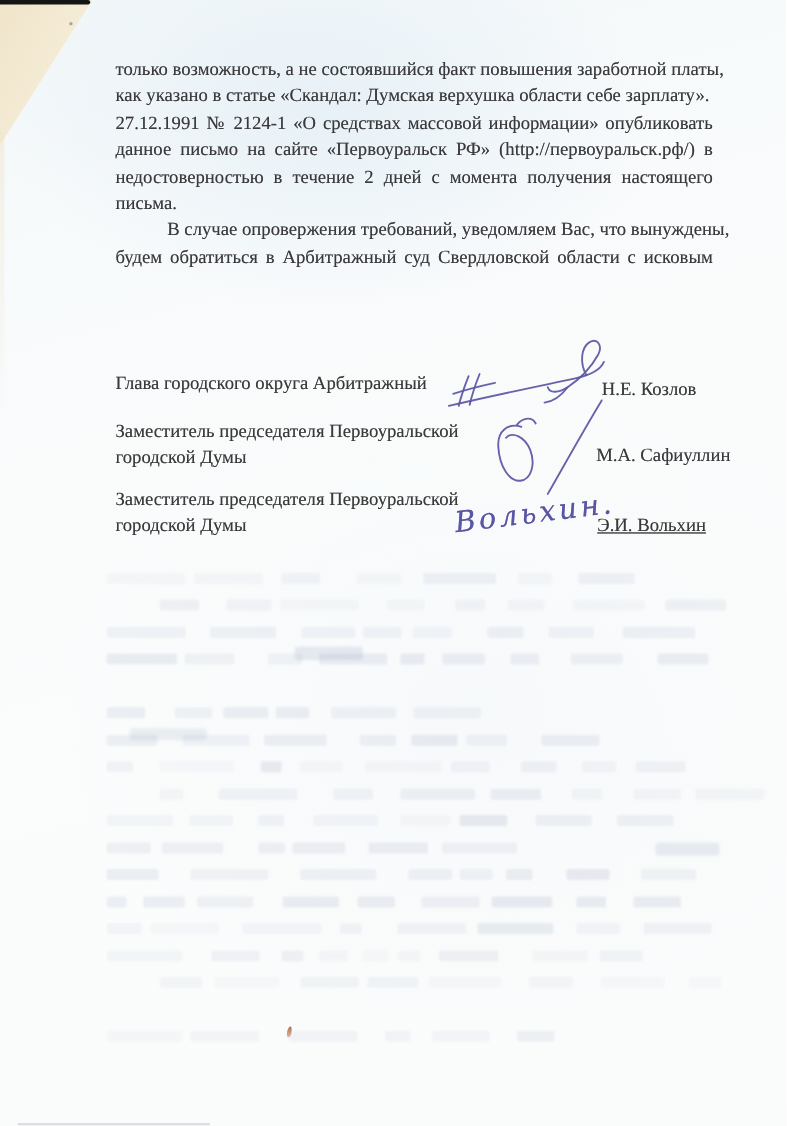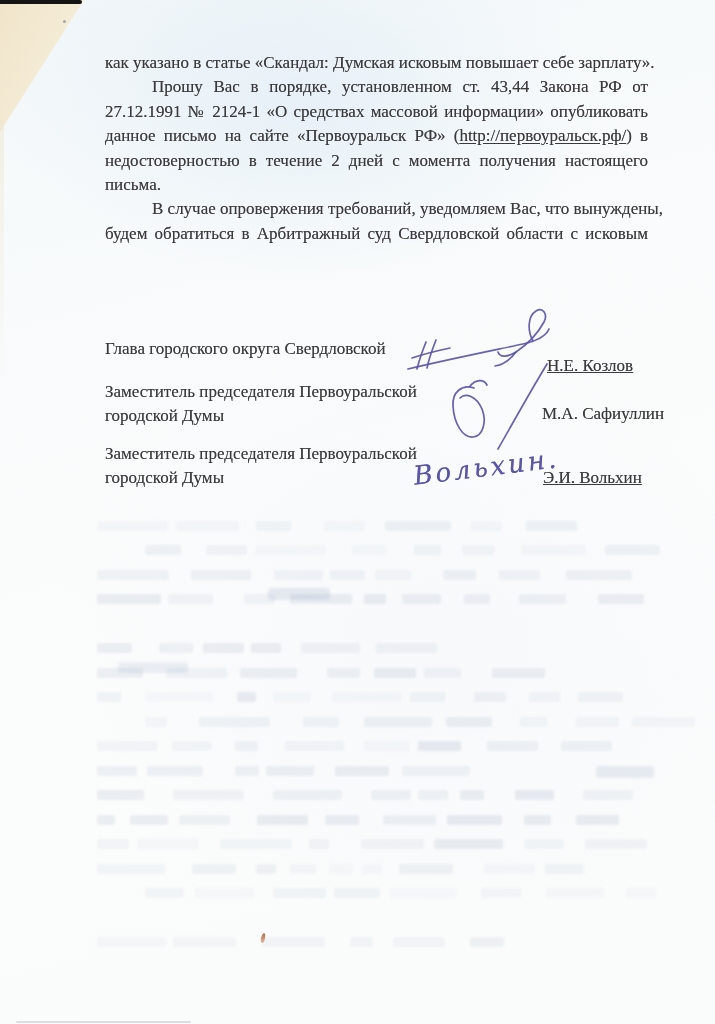--- a/index.html
+++ b/index.html
@@ -34,21 +34,21 @@
     position:absolute;left:105px;top:51px;width:543px;
     font-size:17px;line-height:24.4px;
     text-shadow:0 0 0.3px rgba(58,57,59,.55);
   }
   .doc-line{
     height:24.4px;white-space:nowrap;
     text-align:justify;text-align-last:justify;
   }
   .doc-line.last{text-align:left;text-align-last:left;}
   .doc-line.indent{padding-left:47px;}
-  .doc-link{text-decoration:underline;text-underline-offset:2px;}
+  .doc-link{text-underline-offset:2px;}
   .sig-title{position:absolute;left:105px;font-size:17px;line-height:23.5px;white-space:nowrap;text-shadow:0 0 0.3px rgba(58,57,59,.55);}
   .sig-name{position:absolute;font-size:17px;white-space:nowrap;text-shadow:0 0 0.3px rgba(58,57,59,.55);}
   .sig-svg{position:absolute;left:400px;top:300px;width:260px;height:210px;pointer-events:none;}
   .sig-svg path{fill:none;stroke:var(--ink);stroke-width:1.7;stroke-linecap:round;stroke-linejoin:round;opacity:.92;}
   .sig-script{
     position:absolute;left:413px;top:452px;
     font-family:"DejaVu Serif","Liberation Serif",serif;
     font-style:italic;font-size:26px;letter-spacing:3px;
     color:var(--ink);transform:rotate(-7deg);
     text-shadow:0 0 0.5px rgba(90,85,164,.7);
@@ -96,33 +96,33 @@
       <div class="ghost-row" style="top: 839px; left: 97px;"><span class="ghost-word" style="width: 32.1255px; margin-right: 8.27913px; background: rgba(110, 128, 168, 0.063);"></span><span class="ghost-word" style="width: 62.0567px; margin-right: 20.2802px; background: rgba(110, 128, 168, 0.047);"></span><span class="ghost-word" style="width: 72.1329px; margin-right: 17.6476px; background: rgba(110, 128, 168, 0.06);"></span><span class="ghost-word" style="width: 19.1514px; margin-right: 32.6222px; background: rgba(110, 128, 168, 0.07);"></span><span class="ghost-word" style="width: 63.1071px; margin-right: 9.96395px; background: rgba(110, 128, 168, 0.07);"></span><span class="ghost-word" style="width: 69.2296px; margin-right: 20.3095px; background: rgba(110, 128, 168, 0.12);"></span><span class="ghost-word" style="width: 39.8129px; margin-right: 21.7815px; background: rgba(110, 128, 168, 0.06);"></span><span class="ghost-word" style="width: 61.546px; margin-right: 22.7036px; background: rgba(110, 128, 168, 0.08);"></span></div>
       <div class="ghost-row" style="top: 863.5px; left: 97px;"><span class="ghost-word" style="width: 68.534px; margin-right: 26.2873px; background: rgba(110, 128, 168, 0.06);"></span><span class="ghost-word" style="width: 43.9871px; margin-right: 19.837px; background: rgba(110, 128, 168, 0.082);"></span><span class="ghost-word" style="width: 19.9276px; margin-right: 14.1693px; background: rgba(110, 128, 168, 0.09);"></span><span class="ghost-word" style="width: 26.7025px; margin-right: 12.653px; background: rgba(110, 128, 168, 0.055);"></span><span class="ghost-word" style="width: 24.4309px; margin-right: 8.87379px; background: rgba(110, 128, 168, 0.043);"></span><span class="ghost-word" style="width: 19.5229px; margin-right: 16.8633px; background: rgba(110, 128, 168, 0.05);"></span><span class="ghost-word" style="width: 54.5434px; margin-right: 30.5433px; background: rgba(110, 128, 168, 0.09);"></span><span class="ghost-word" style="width: 51.5938px; margin-right: 9.60635px; background: rgba(110, 128, 168, 0.047);"></span><span class="ghost-word" style="width: 38.8727px; margin-right: 23.9034px; background: rgba(110, 128, 168, 0.075);"></span></div>
       <div class="ghost-row" style="top: 888px; left: 145px;"><span class="ghost-word" style="width: 38.9635px; margin-right: 10.6377px; background: rgba(110, 128, 168, 0.06);"></span><span class="ghost-word" style="width: 59.4029px; margin-right: 19.3814px; background: rgba(110, 128, 168, 0.043);"></span><span class="ghost-word" style="width: 52.5px; margin-right: 7.83664px; background: rgba(110, 128, 168, 0.067);"></span><span class="ghost-word" style="width: 46.1167px; margin-right: 10.3505px; background: rgba(110, 128, 168, 0.075);"></span><span class="ghost-word" style="width: 66.0984px; margin-right: 25.0858px; background: rgba(110, 128, 168, 0.04);"></span><span class="ghost-word" style="width: 39.3793px; margin-right: 25.805px; background: rgba(110, 128, 168, 0.055);"></span><span class="ghost-word" style="width: 57.5463px; margin-right: 21.5951px; background: rgba(110, 128, 168, 0.043);"></span><span class="ghost-word" style="width: 30.5096px; margin-right: 28.6045px; background: rgba(110, 128, 168, 0.04);"></span></div>
       <div class="ghost-row" style="top: 937px; left: 97px;"><span class="ghost-word" style="width: 69.2146px; margin-right: 7.29483px; background: rgba(110, 128, 168, 0.05);"></span><span class="ghost-word" style="width: 62.8542px; margin-right: 25.8515px; background: rgba(110, 128, 168, 0.055);"></span><span class="ghost-word" style="width: 62.9332px; margin-right: 24.6057px; background: rgba(110, 128, 168, 0.07);"></span><span class="ghost-word" style="width: 23.4408px; margin-right: 19.7434px; background: rgba(110, 128, 168, 0.067);"></span><span class="ghost-word" style="width: 52.0207px; margin-right: 24.8719px; background: rgba(110, 128, 168, 0.063);"></span><span class="ghost-word" style="width: 34.0177px; margin-right: 25.0534px; background: rgba(110, 128, 168, 0.09);"></span></div>
     </div>
   <div class="ghost-clump clump1"></div>
   <div class="ghost-clump clump2"></div>
   <div class="ghost-clump clump3"></div>
 
   <div class="doc-text" id="doc-text">
-      <div class="doc-line last">как указано в статье «Скандал: Думская исковым повышает себе зарплату».</div>
-      <div class="doc-line indent">Прошу Вас в порядке, установленном ст. 43,44 Закона РФ от</div>
+      <div class="doc-line">только возможность, а не состоявшийся факт повышения заработной платы,</div>
+      <div class="doc-line last">как указано в статье «Скандал: Думская верхушка области себе зарплату».</div>
       <div class="doc-line">27.12.1991 № 2124-1 «О средствах массовой информации» опубликовать</div>
       <div class="doc-line">данное письмо на сайте «Первоуральск РФ» (<span class="doc-link">http://первоуральск.рф/</span>) в</div>
       <div class="doc-line">недостоверностью в течение 2 дней с момента получения настоящего</div>
       <div class="doc-line last">письма.</div>
       <div class="doc-line indent">В случае опровержения требований, уведомляем Вас, что вынуждены,</div>
       <div class="doc-line">будем обратиться в Арбитражный суд Свердловской области с исковым</div>
     </div>
 
   <div id="signatories">
-      <div class="sig-title" style="top: 337px;">Глава городского округа Свердловской</div>
-      <div class="sig-name" style="left: 547px; top: 356px; text-decoration: underline;">Н.Е. Козлов</div>
+      <div class="sig-title" style="top: 337px;">Глава городского округа Арбитражный</div>
+      <div class="sig-name" style="left: 547px; top: 344px;">Н.Е. Козлов</div>
       <div class="sig-title" style="top: 380px;">Заместитель председателя Первоуральской</div>
       <div class="sig-title" style="top: 403.5px;">городской Думы</div>
       <div class="sig-name" style="left: 542px; top: 404px;">М.А. Сафиуллин</div>
       <div class="sig-title" style="top: 442px;">Заместитель председателя Первоуральской</div>
       <div class="sig-title" style="top: 465.5px;">городской Думы</div>
       <div class="sig-name" style="left: 543px; top: 468px; text-decoration: underline;">Э.И. Вольхин</div>
     </div>
 
   <svg class="sig-svg" viewBox="400 300 260 210">
     <g>

